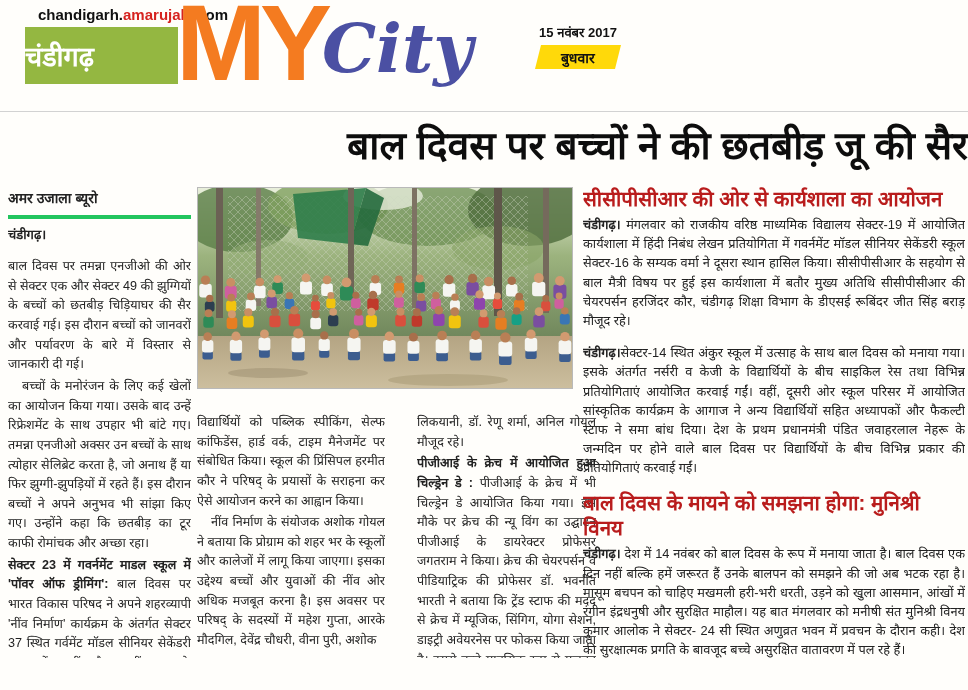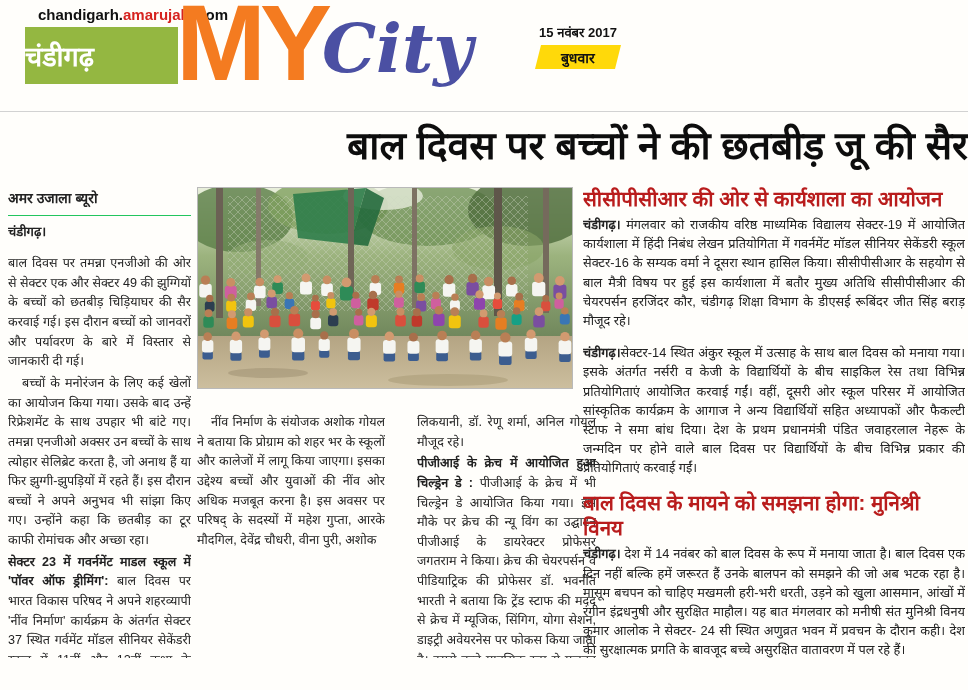--- a/index.html
+++ b/index.html
@@ -26,21 +26,21 @@
   
   .main-headline{position:absolute;left:0;top:114px;width:968px;text-align:right;
                  font-size:39px;font-weight:bold;color:#0d0d0d;line-height:64px;}
 
   
   .newsbody{font-size:12.6px;line-height:1.56;text-align:justify;color:#222;}
   .col{position:absolute;overflow:hidden;}
   .col1{left:8px;top:186px;width:183px;height:472px;}
   .col2{left:197px;top:413px;width:188px;height:245px;}
   .col3{left:417px;top:413px;width:179px;height:245px;}
-  .byline{font-size:14px;font-weight:bold;padding:2px 0 5px 0;border-bottom:1px solid #22c55e;}
+  .byline{font-size:14px;font-weight:bold;padding:2px 0 5px 0;border-bottom:4px solid #22c55e;}
   .dateline{font-size:13px;font-weight:600;margin:6px 0 12px 0;}
   .col p{margin:0 0 2px 0;}
   .col p.indent{text-indent:14px;}
   .inline-bold{font-weight:bold;}
 
   
   .photo{position:absolute;left:197px;top:187px;width:376px;height:202px;border:1px solid #b9b9b9;
          box-sizing:border-box;overflow:hidden;background:#9db284;}
   .photo svg{display:block;}
   .caption{position:absolute;left:197px;top:392px;width:376px;text-align:center;
@@ -260,20 +260,21 @@
           <rect x="326.7934371421635" y="149.8408064808957" width="12.444239401882626" height="13.575533892962865" rx="3" fill="#f5f5f1"></rect>
           <circle cx="333.01555684310483" cy="146.22066410943896" r="4.638307413428978" fill="#d29a70"></circle>
           <rect x="361.18869900377877" y="164.77750985230392" width="11.52706457529546" height="9.221651660236368" rx="2" fill="#3c5d8f"></rect>
           <rect x="360.612345775014" y="152.32828011098482" width="12.679771032825006" height="13.832477490354552" rx="3" fill="#f5f5f1"></rect>
           <circle cx="366.9522312914265" cy="148.63961944689026" r="4.726096475871138" fill="#d29a70"></circle>
         </g>
     </svg>
   </div>
 
   <div class="col col2 newsbody">
+    <p>विद्यार्थियों को पब्लिक स्पीकिंग, सेल्फ कांफिडेंस, हार्ड वर्क, टाइम मैनेजमेंट पर संबोधित किया। स्कूल की प्रिंसिपल हरमीत कौर ने परिषद् के प्रयासों के सराहना कर ऐसे आयोजन करने का आह्वान किया।</p>
     <p class="indent">नींव निर्माण के संयोजक अशोक गोयल ने बताया कि प्रोग्राम को शहर भर के स्कूलों और कालेजों में लागू किया जाएगा। इसका उद्देश्य बच्चों और युवाओं की नींव ओर अधिक मजबूत करना है। इस अवसर पर परिषद् के सदस्यों में महेश गुप्ता, आरके मौदगिल, देवेंद्र चौधरी, वीना पुरी, अशोक</p>
   </div>
 
   <div class="col col3 newsbody">
     <p>लिकयानी, डॉ. रेणू शर्मा, अनिल गोयल मौजूद रहे।</p>
     <p><span class="inline-bold">पीजीआई के क्रेच में आयोजित हुआ चिल्ड्रेन डे :</span><span> पीजीआई के क्रेच में भी चिल्ड्रेन डे आयोजित किया गया। इस मौके पर क्रेच की न्यू विंग का उद्घाटन पीजीआई के डायरेक्टर प्रोफेसर जगतराम ने किया। क्रेच की चेयरपर्सन व पीडियाट्रिक की प्रोफेसर डॉ. भवनीत भारती ने बताया कि ट्रेंड स्टाफ की मदद से क्रेच में म्यूजिक, सिंगिग, योगा सेशन, डाइट्री अवेयरनेस पर फोकस किया जाता है। इससे बच्चे मानसिक रूप से मजबूत बनते हैं।</span></p>
   </div>
 
   <div class="right-col">
 

